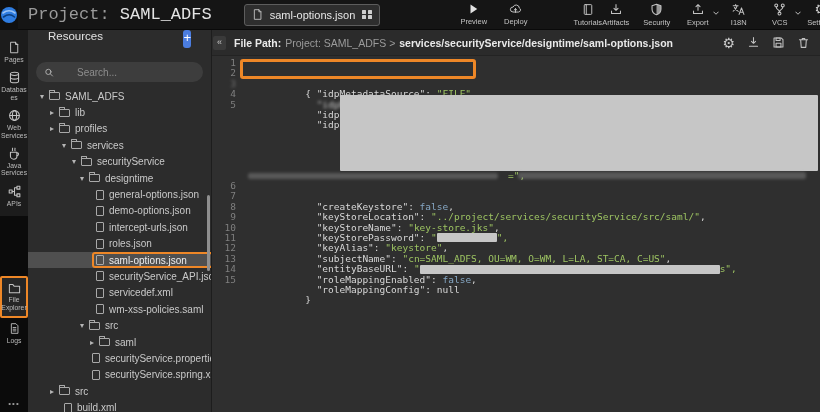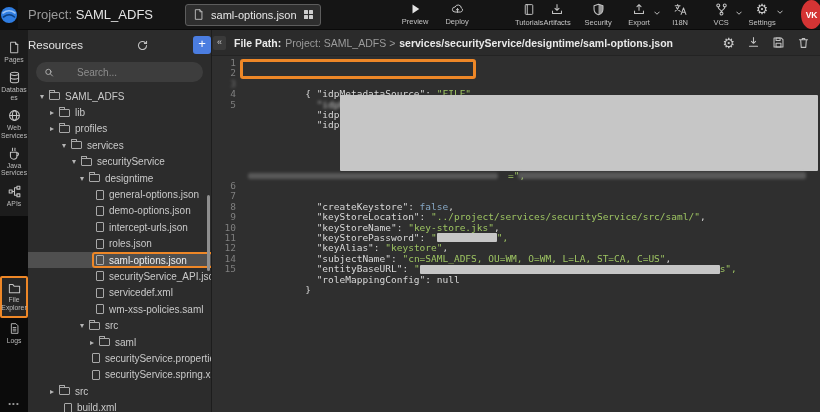--- a/index.html
+++ b/index.html
@@ -6,21 +6,21 @@
   *{box-sizing:border-box;}
   .stage{position:relative;width:820px;height:412px;background:#2d2d2d;overflow:hidden;
          font-family:"Liberation Sans","DejaVu Sans",sans-serif;color:#d6d6d6;}
   svg{display:block;}
   .ic{stroke:#c2c2c2;fill:none;stroke-width:1.3;stroke-linecap:round;stroke-linejoin:round;}
 
   
   .topbar{position:absolute;left:0;top:0;width:820px;height:30px;background:#151515;
           display:flex;align-items:center;border-bottom:1px solid #0a0a0a;z-index:30;}
   .logo{width:30px;height:30px;display:flex;align-items:center;justify-content:center;background:#101010;}
-  .proj{margin-left:10px;font-size:13px;white-space:nowrap;}
+  .proj{margin-left:10px;font-size:17px;white-space:nowrap;font-family:Liberation Mono, monospace;}
   .proj .dim{color:#9a9a9a;}
   .proj .name{color:#e4e4e4;}
   .chev{margin-left:22px;}
   .tab{margin-left:10px;height:22px;display:flex;align-items:center;background:#2e2e2e;
        border:1px solid #5d5d5d;border-radius:3px;padding:0 7px;gap:7px;}
   .tab .t{font-size:11px;color:#e6e6e6;white-space:nowrap;}
   .gridic{display:grid;grid-template-columns:4px 4px;grid-gap:1.5px;}
   .gridic i{width:4px;height:4px;background:#cfcfcf;border-radius:.5px;}
   .tbbtn{display:flex;flex-direction:column;align-items:center;gap:2px;font-size:7.5px;
          color:#c3c3c3;min-width:28px;cursor:pointer;}
@@ -39,21 +39,21 @@
   .railgroup{background:#1c1c1c;padding:7px 0 5px;}
   .ritem{display:flex;flex-direction:column;align-items:center;gap:2px;padding:4px 0;
          font-size:6.8px;line-height:7.4px;color:#bdbdbd;text-align:center;cursor:pointer;}
   .ritem .rlbl{width:27px;word-wrap:break-word;}
   .fe{margin-top:60px;background:#262626;border:2px solid #ee8727;border-radius:2px;padding:5px 0;}
   .dots{margin-top:auto;margin-bottom:4px;text-align:center;color:#9a9a9a;font-size:8px;letter-spacing:1px;}
 
   
   .resources{position:absolute;left:28px;top:30px;width:184px;height:382px;background:#2c2c2c;
              border-right:1px solid #1d1d1d;z-index:10;overflow:hidden;}
-  .reshead{display:flex;align-items:center;height:30px;padding:0 0;gap:36px;}
+  .reshead{display:flex;align-items:flex-start;height:30px;padding:0 20px;gap:36px;}
   .reshead .rtitle{font-size:11.5px;color:#e2e2e2;flex:1;}
   .plusbtn{width:18px;height:18px;background:#4b7de0;border-radius:3px;color:#fff;font-size:13px;
            line-height:16px;text-align:center;margin-left:8px;cursor:pointer;}
   .searchbox{margin:2px 8px 6px;height:20px;background:#3d3d3d;border-radius:10px;display:flex;
              align-items:center;padding:0 8px;gap:21px;}
   .searchbox input{background:transparent;border:none;outline:none;color:#bdbdbd;font-size:10px;
                    width:120px;font-family:"Liberation Sans",sans-serif;}
   .searchbox input::placeholder{color:#8e8e8e;}
   .tree{position:relative;}
   .trow{display:flex;align-items:center;height:16.4px;font-size:10px;color:#c9c9c9;
@@ -458,20 +458,24 @@
         </div>
         <div class="cl">
           <span class="ln">11</span>
           <span class="k">  "subjectName"</span><span class="k">: </span><span class="s">"cn=SAML_ADFS, OU=WM, O=WM, L=LA, ST=CA, C=US"</span><span class="k">,</span>
         </div>
         <div class="cl">
           <span class="ln">12</span>
           <span class="k">  "entityBaseURL"</span><span class="k">: </span><span class="s">"</span><span class="bar b300"></span><span class="s">s",</span>
         </div>
         <div class="cl">
+          <span class="ln">13</span>
+          <span class="k">  "roleMappingEnabled"</span><span class="k">: </span><span class="kw">false</span><span class="k">,</span>
+        </div>
+        <div class="cl">
           <span class="ln">14</span>
           <span class="k">  "roleMappingConfig"</span><span class="k">: </span><span class="pl">null</span>
         </div>
         <div class="cl">
           <span class="ln">15</span>
           <span class="pl">}</span>
         </div>
       </div>
 
       <div class="hlbox boxA"></div>

